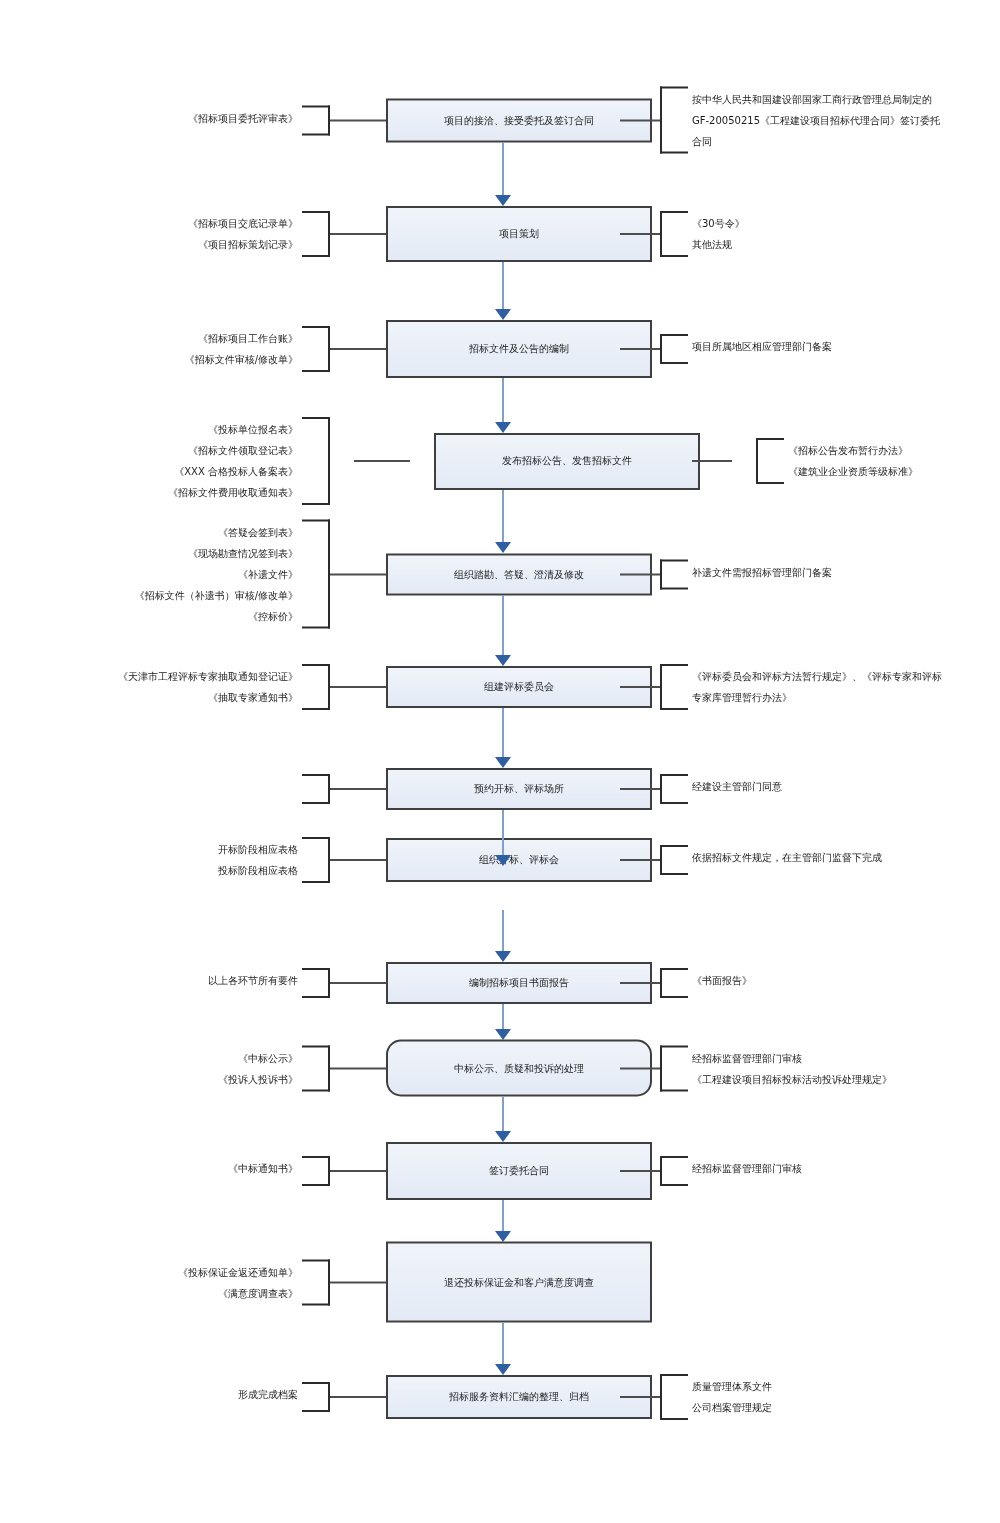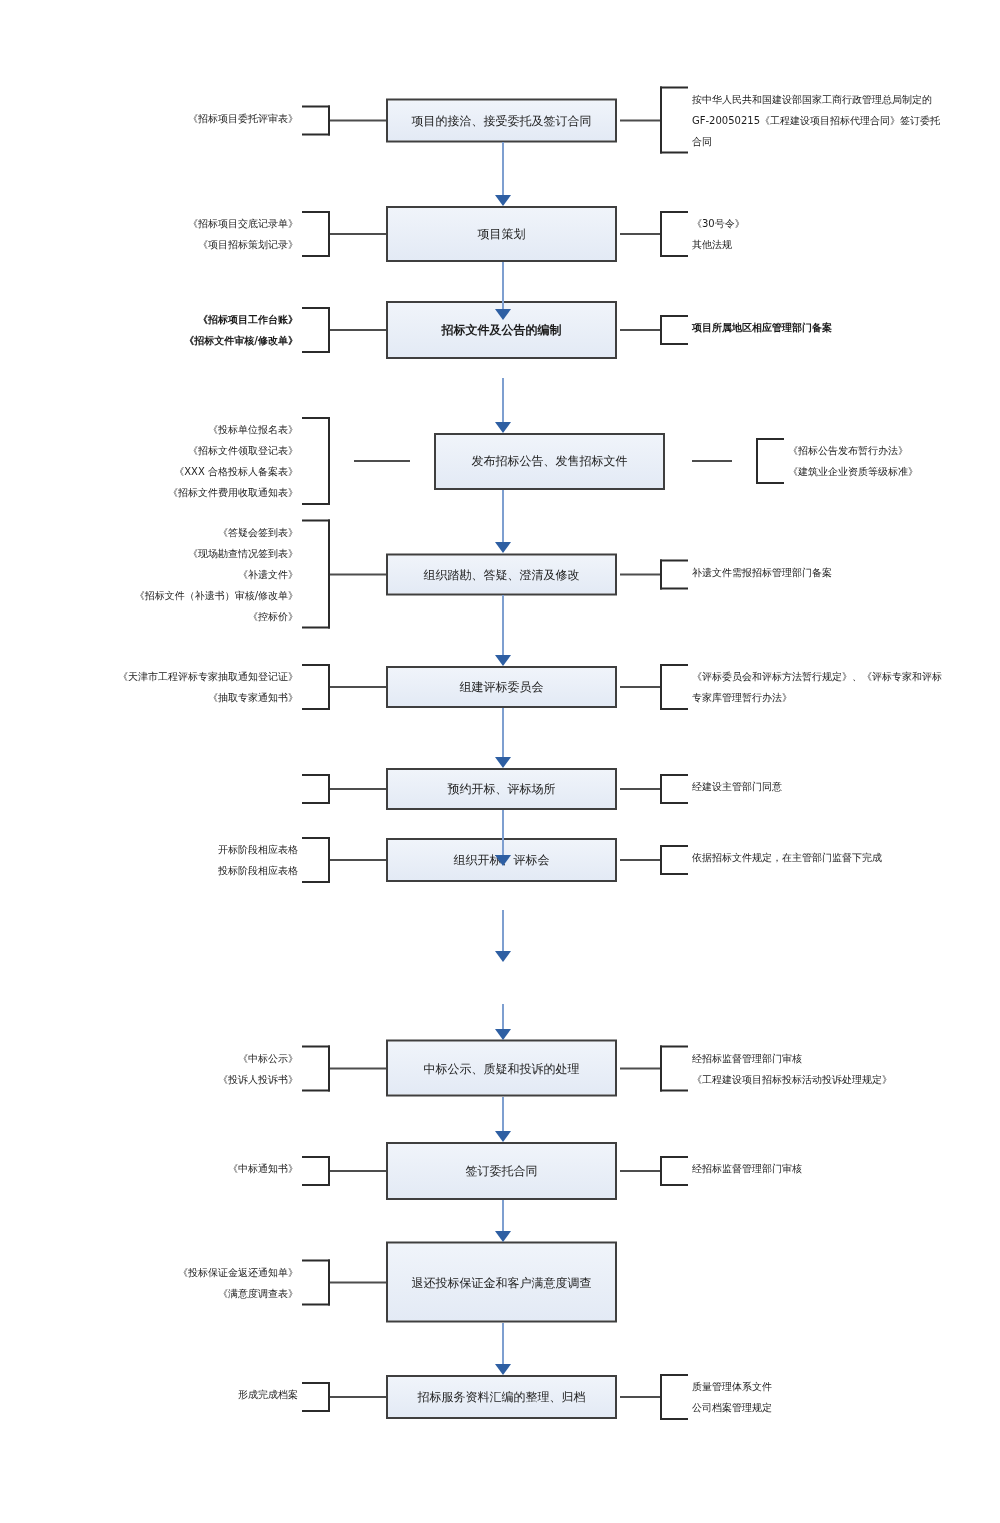--- a/index.html
+++ b/index.html
@@ -41,26 +41,26 @@
   .bracket-left{
     border-top:2px solid #2b2b2b;
     border-bottom:2px solid #2b2b2b;
     border-left:2px solid #2b2b2b;
   }
 
   .conn-cell{align-self:center;}
   .hline{height:2px;background:#4d4d4d;width:100%;}
 
   .process-box{
-    width:231px;box-sizing:border-box;
+    width:266px;box-sizing:border-box;
     border:2px solid #3f3f3f;
     background:linear-gradient(180deg,#f0f4fa 0%,#e3eaf5 100%);
     display:flex;align-items:center;justify-content:center;
     text-align:center;
-    font-size:12px;line-height:20px;
+    font-size:10px;line-height:20px;
     padding:4px 8px;
   }
 
   .v-arrow{
     position:absolute;left:495px;width:16px;
     display:flex;flex-direction:column;align-items:center;
   }
   .shaft{width:2px;flex:1 1 auto;background:#7e9fd0;}
   .head{
     width:0;height:0;flex:0 0 auto;
@@ -128,21 +128,21 @@
       <div class="ann right-ann">
         <div class="bracket bracket-left"></div>
         <div class="ann-text">
             <div>《30号令》</div>
             <div>其他法规</div>
           </div>
       </div>
     </div>
   </div>
 
-  <div class="flow-row" style="top: 330px; font-weight: bold;">
+  <div class="flow-row" style="top: 349px;">
     <div class="cell left-cell">
       <div class="ann left-ann">
         <div class="ann-text">
             <div>《招标项目工作台账》</div>
             <div>《招标文件审核/修改单》</div>
           </div>
         <div class="bracket bracket-right"></div>
       </div>
     </div>
     <div class="cell conn-cell conn-left">
@@ -316,36 +316,65 @@
     <div class="cell right-cell">
       <div class="ann right-ann">
         <div class="bracket bracket-left"></div>
         <div class="ann-text">
             <div>依据招标文件规定，在主管部门监督下完成</div>
           </div>
       </div>
     </div>
   </div>
 
+  <div class="flow-row" style="top: 983px;">
+    <div class="cell left-cell">
+      <div class="ann left-ann">
+        <div class="ann-text">
+            <div>以上各环节所有要件</div>
+          </div>
+        <div class="bracket bracket-right"></div>
+      </div>
+    </div>
+    <div class="cell conn-cell conn-left">
+      <div class="hline"></div>
+    </div>
+    <div class="cell box-cell">
+      <div class="process-box" style="min-height: 42px;">
+        <span class="box-label">编制招标项目书面报告</span>
+      </div>
+    </div>
+    <div class="cell conn-cell conn-right">
+      <div class="hline"></div>
+    </div>
+    <div class="cell right-cell">
+      <div class="ann right-ann">
+        <div class="bracket bracket-left"></div>
+        <div class="ann-text">
+            <div>《书面报告》</div>
+          </div>
+      </div>
+    </div>
+  </div>
 
   <div class="flow-row" style="top: 1068px;">
     <div class="cell left-cell">
       <div class="ann left-ann">
         <div class="ann-text">
             <div>《中标公示》</div>
             <div>《投诉人投诉书》</div>
           </div>
         <div class="bracket bracket-right"></div>
       </div>
     </div>
     <div class="cell conn-cell conn-left">
       <div class="hline"></div>
     </div>
     <div class="cell box-cell">
-      <div class="process-box" style="min-height: 57px;">
+      <div class="process-box" style="min-height: 57px; border-radius: 15px;">
         <span class="box-label">中标公示、质疑和投诉的处理</span>
       </div>
     </div>
     <div class="cell conn-cell conn-right">
       <div class="hline"></div>
     </div>
     <div class="cell right-cell">
       <div class="ann right-ann">
         <div class="bracket bracket-left"></div>
         <div class="ann-text">

